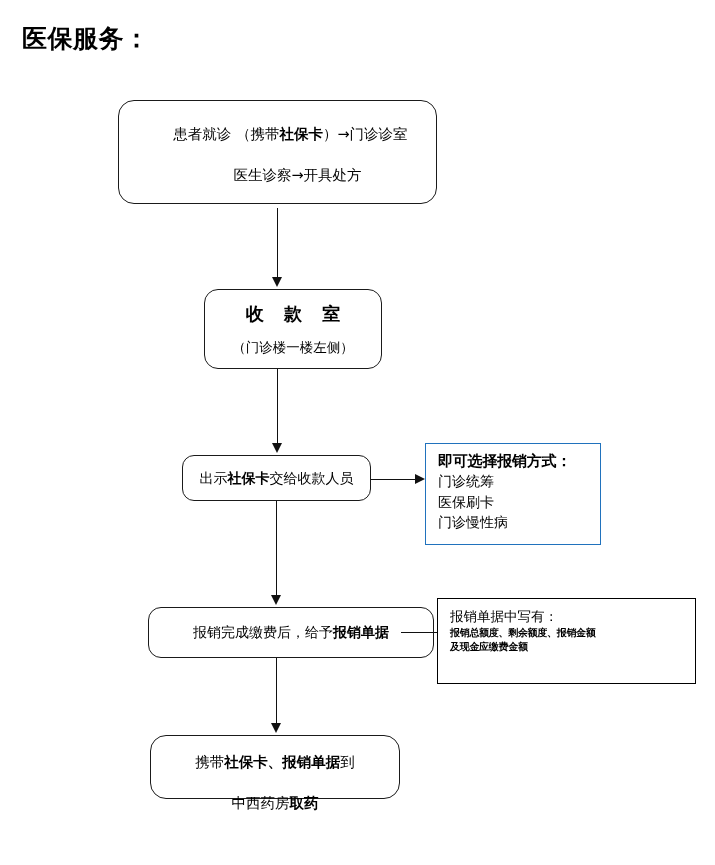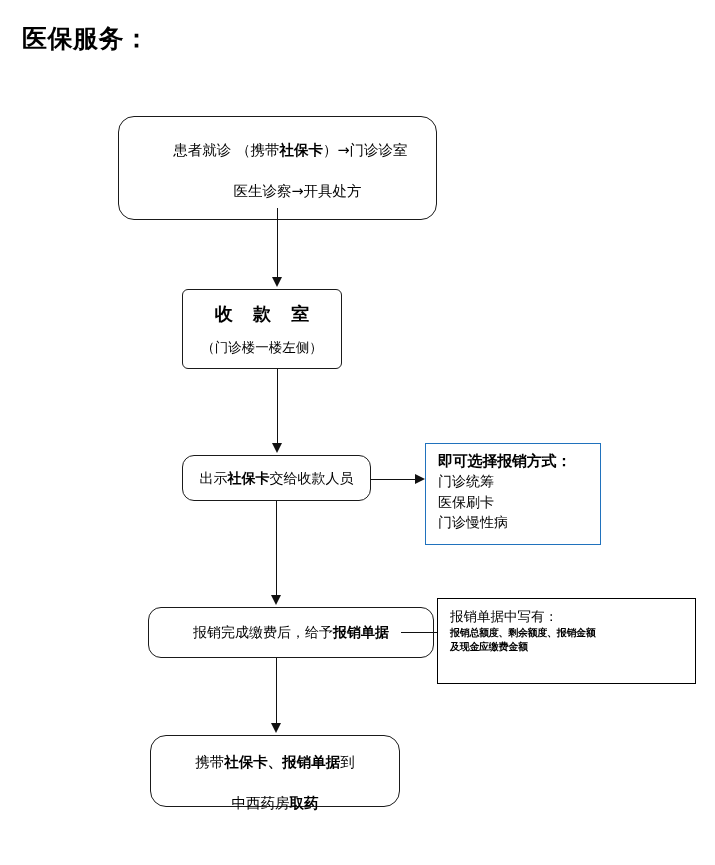--- a/index.html
+++ b/index.html
@@ -50,35 +50,35 @@
   .node .line {
     white-space: nowrap;
     font-size: 14.5px;
     line-height: 1.3;
     font-family: "DejaVu Sans", "Liberation Sans", sans-serif;
   }
   .node .line b { font-weight: bold; }
 
   
   #node-start {
-    left: 118px; top: 116px;
+    left: 118px; top: 100px;
     width: 319px; height: 104px;
     border-radius: 16px;
     justify-content: flex-start;
     padding-top: 24px;
     padding-left: 32px;
   }
   #node-start .l1 { margin-left: -6px; }
   #node-start .l2 { margin-top: 22px; margin-left: 8px; }
 
   
   #node-cashier {
-    left: 182px; top: 289px;
-    width: 160px; height: 80px;
-    border-radius: 6px;
+    left: 204px; top: 289px;
+    width: 178px; height: 80px;
+    border-radius: 14px;
     justify-content: flex-start;
     padding-top: 12px;
   }
   #node-cashier .title-cn {
     font-family: "DejaVu Serif", "Liberation Serif", serif;
     font-size: 18px;
     font-weight: bold;
     letter-spacing: 7px;
     text-indent: 7px;
     white-space: nowrap;
@@ -101,21 +101,21 @@
   #node-receipt {
     left: 148px; top: 607px;
     width: 286px; height: 51px;
     border-radius: 13px;
   }
   #node-receipt .line { font-size: 14px; }
 
   
   #node-pharmacy {
     left: 150px; top: 735px;
-    width: 250px; height: 72px;
+    width: 250px; height: 64px;
     border-radius: 16px;
     justify-content: flex-start;
     padding-top: 17px;
   }
   #node-pharmacy .l2 { margin-top: 22px; }
 
   
   .callout {
     position: absolute;
     box-sizing: border-box;

